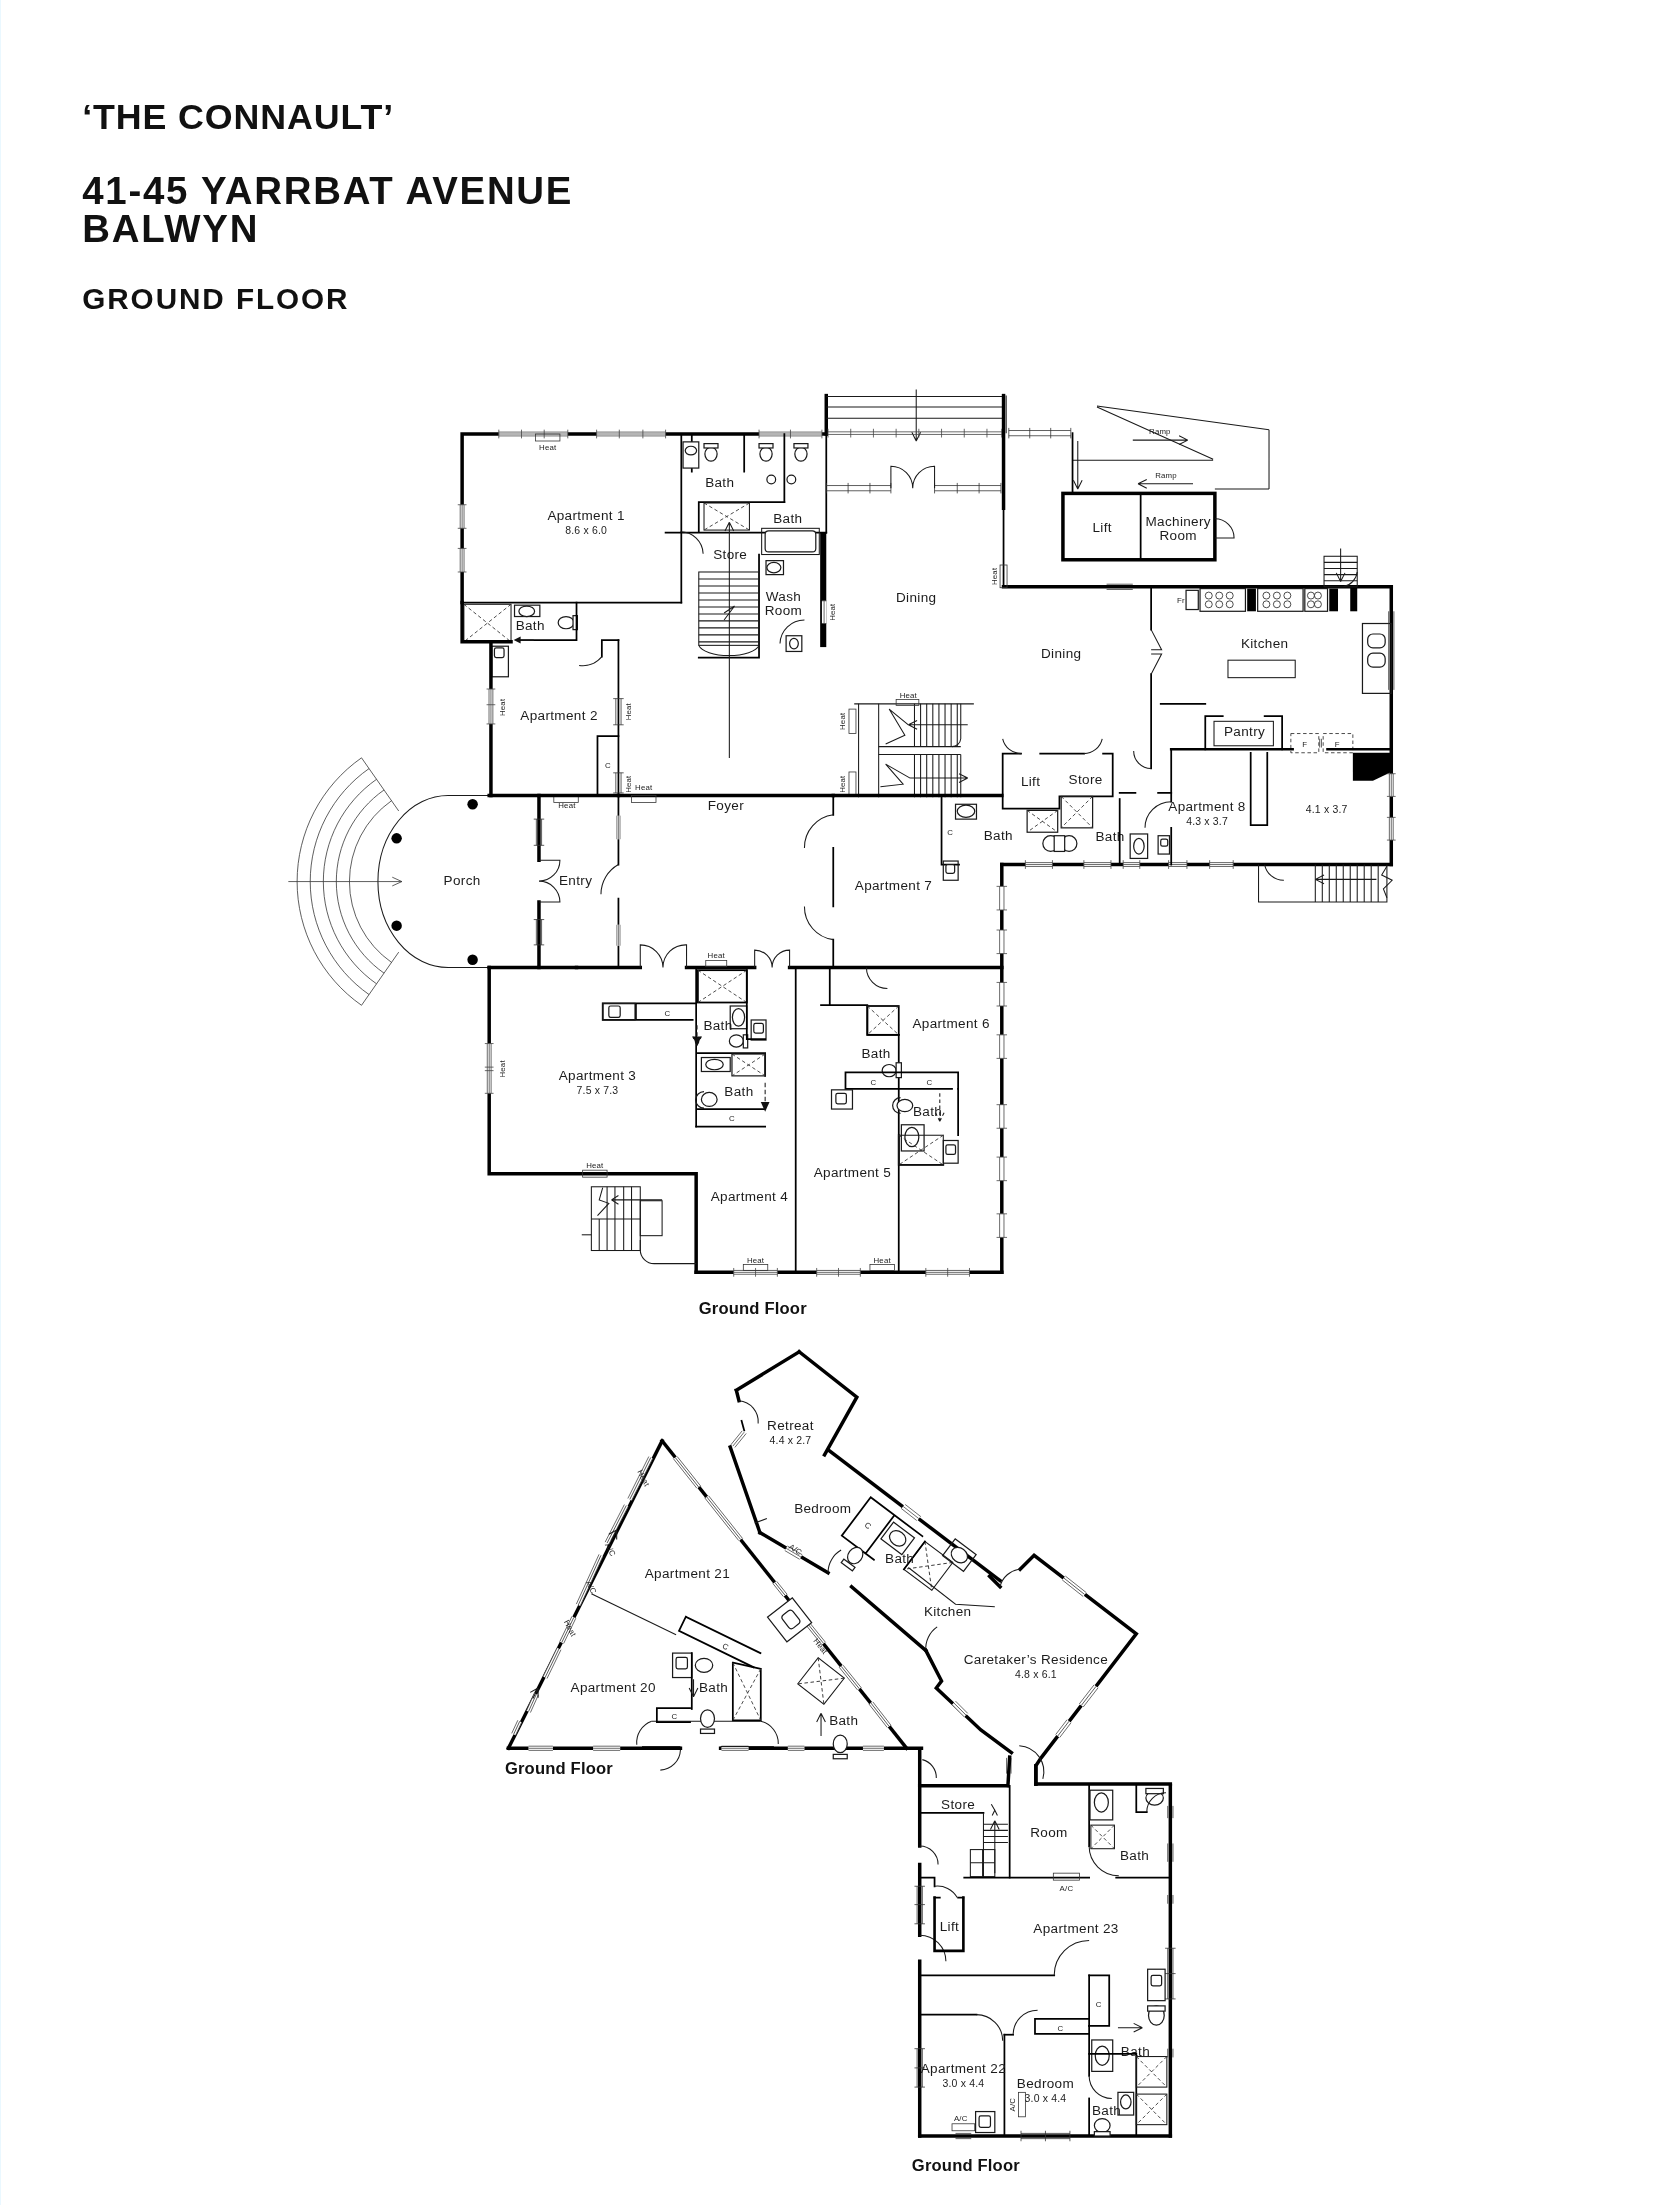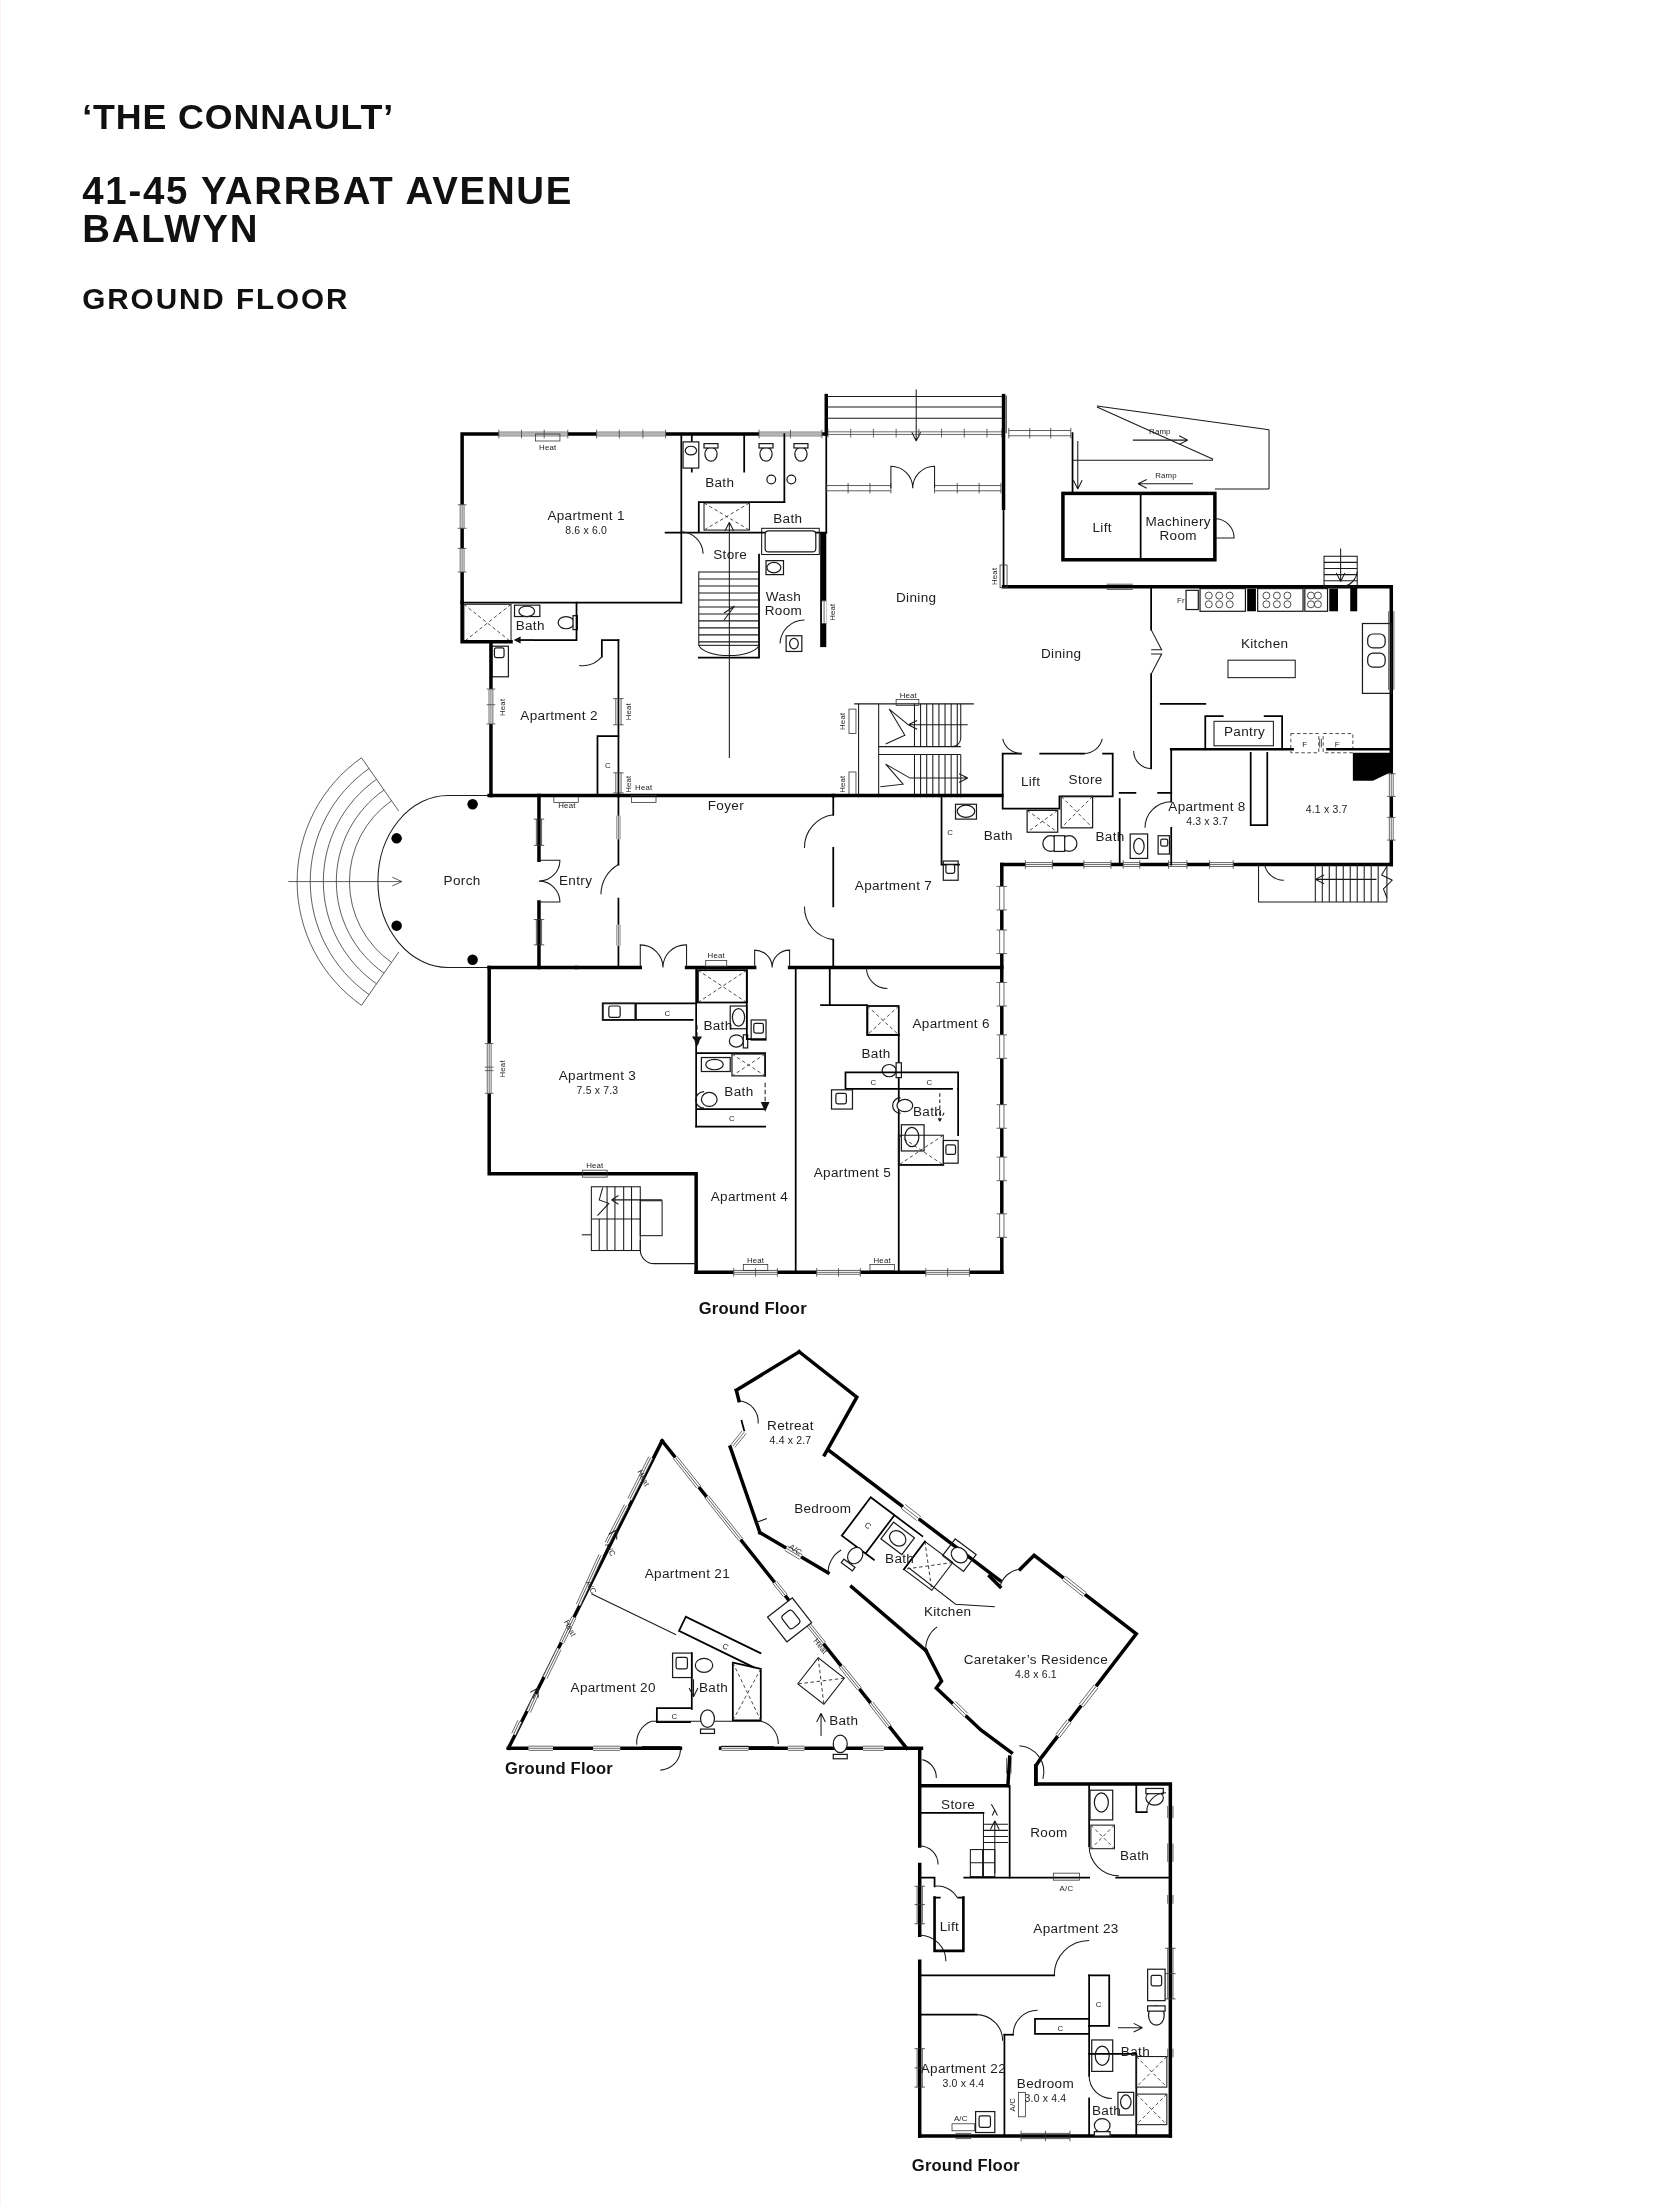--- a/index.html
+++ b/index.html
@@ -1,16 +1,16 @@
 <!DOCTYPE html>
 <html style="font-size:14px"><head>
 <meta charset="utf-8">
 <style>
   html,body{margin:0;padding:0;background:#fff;}
-  .page{position:relative;width:1429px;height:2205px;background:#f9a8d4;overflow:hidden;text-align:center;}
+  .page{position:relative;width:1429px;height:2205px;background:#7dd3fc;overflow:hidden;text-align:center;}
   svg{position:absolute;left:0;top:0;}
   text{font-family:"Liberation Sans",sans-serif;fill:#1c1c1c;}
   .hdr{font-weight:bold;fill:#111;}
   .lbl{font-size:15.5px;letter-spacing:0.4px;}
   .dim{font-size:12px;letter-spacing:0.2px;}
   .sm{font-size:9px;letter-spacing:0.2px;}
   .gf{font-size:19px;font-weight:bold;letter-spacing:0.2px;fill:#111;}
   .w4{stroke:#000;stroke-width:4;fill:none;stroke-linecap:square;}
   .w3{stroke:#000;stroke-width:3;fill:none;stroke-linecap:square;}
   .w2{stroke:#000;stroke-width:2;fill:none;stroke-linecap:square;}

